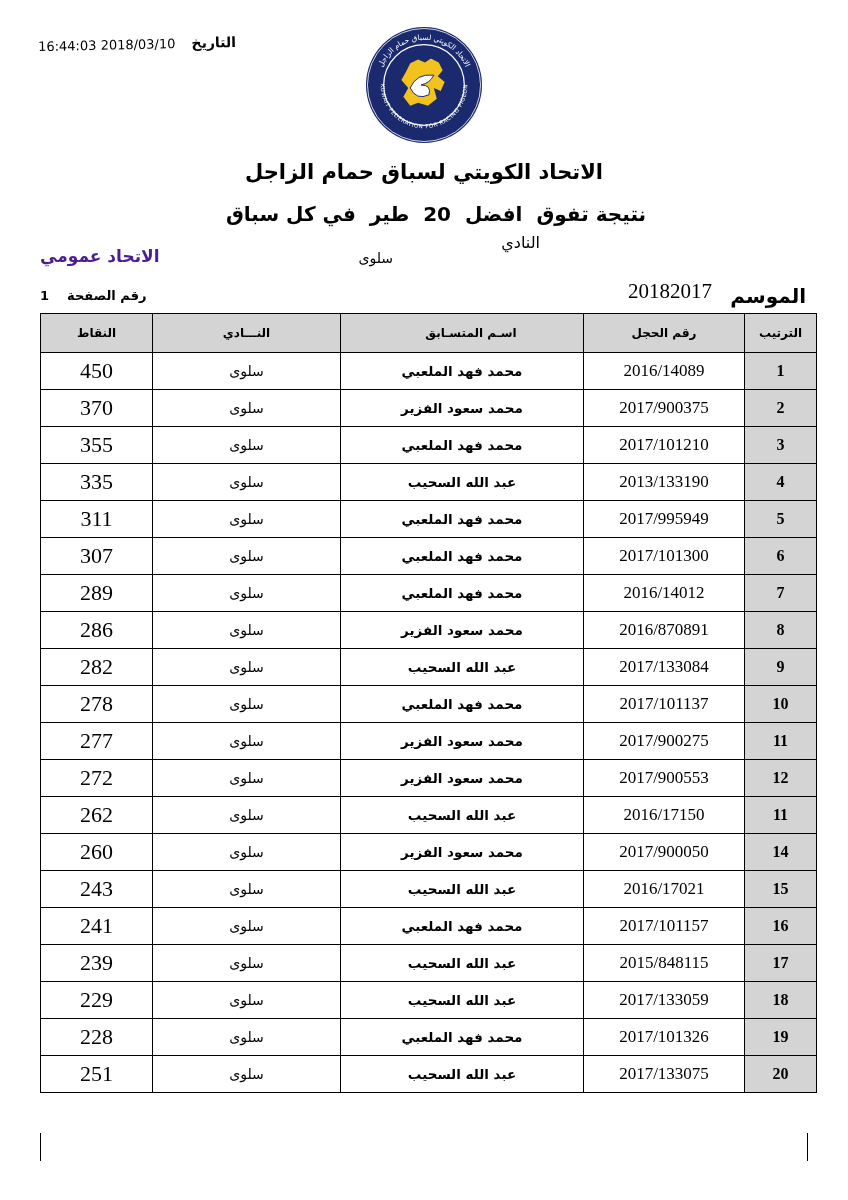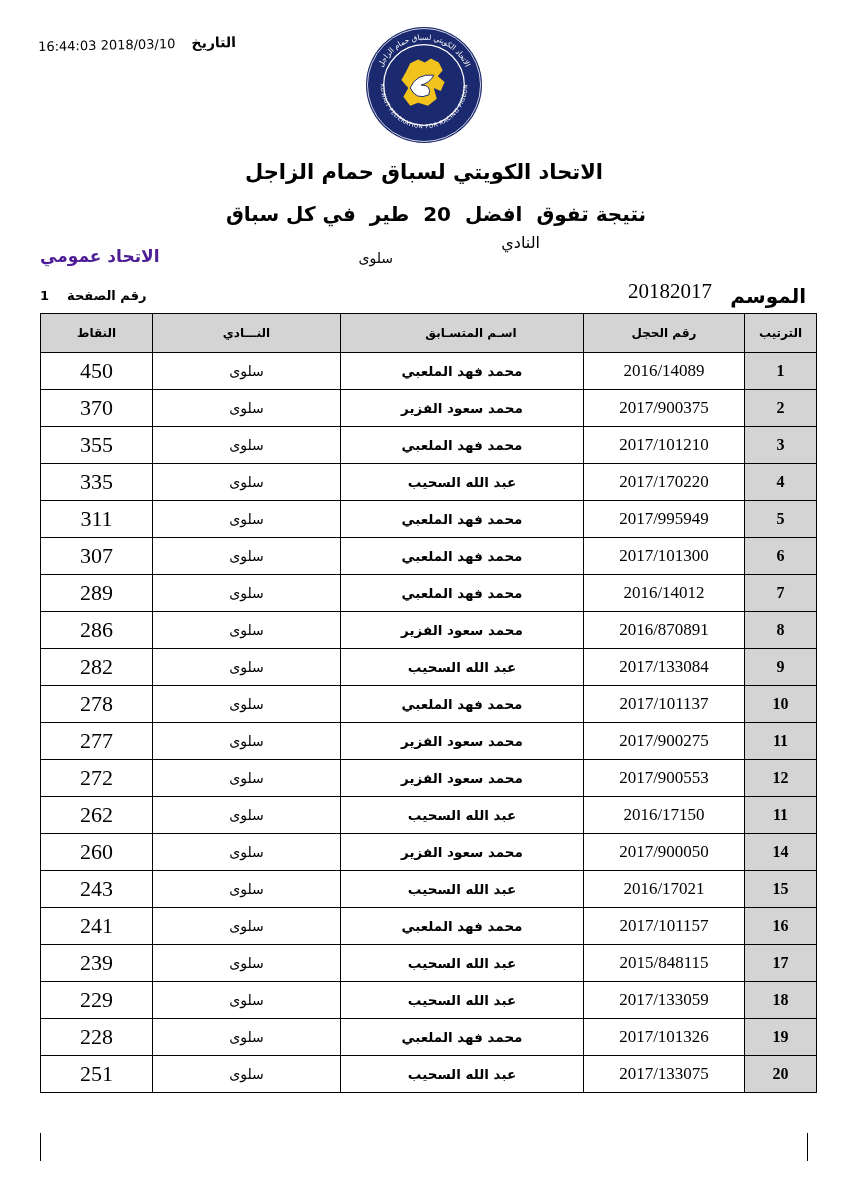--- a/index.html
+++ b/index.html
@@ -161,21 +161,21 @@
         </tr>
         <tr>
           <td class="td-rank">3</td>
           <td class="td-ring">2017/101210</td>
           <td class="td-name">محمد فهد الملعبي</td>
           <td class="td-club">سلوى</td>
           <td class="td-points">355</td>
         </tr>
         <tr>
           <td class="td-rank">4</td>
-          <td class="td-ring">2017/170220</td>
+          <td class="td-ring">2013/133190</td>
           <td class="td-name">عبد الله السحيب</td>
           <td class="td-club">سلوى</td>
           <td class="td-points">335</td>
         </tr>
         <tr>
           <td class="td-rank">5</td>
           <td class="td-ring">2017/995949</td>
           <td class="td-name">محمد فهد الملعبي</td>
           <td class="td-club">سلوى</td>
           <td class="td-points">311</td>

